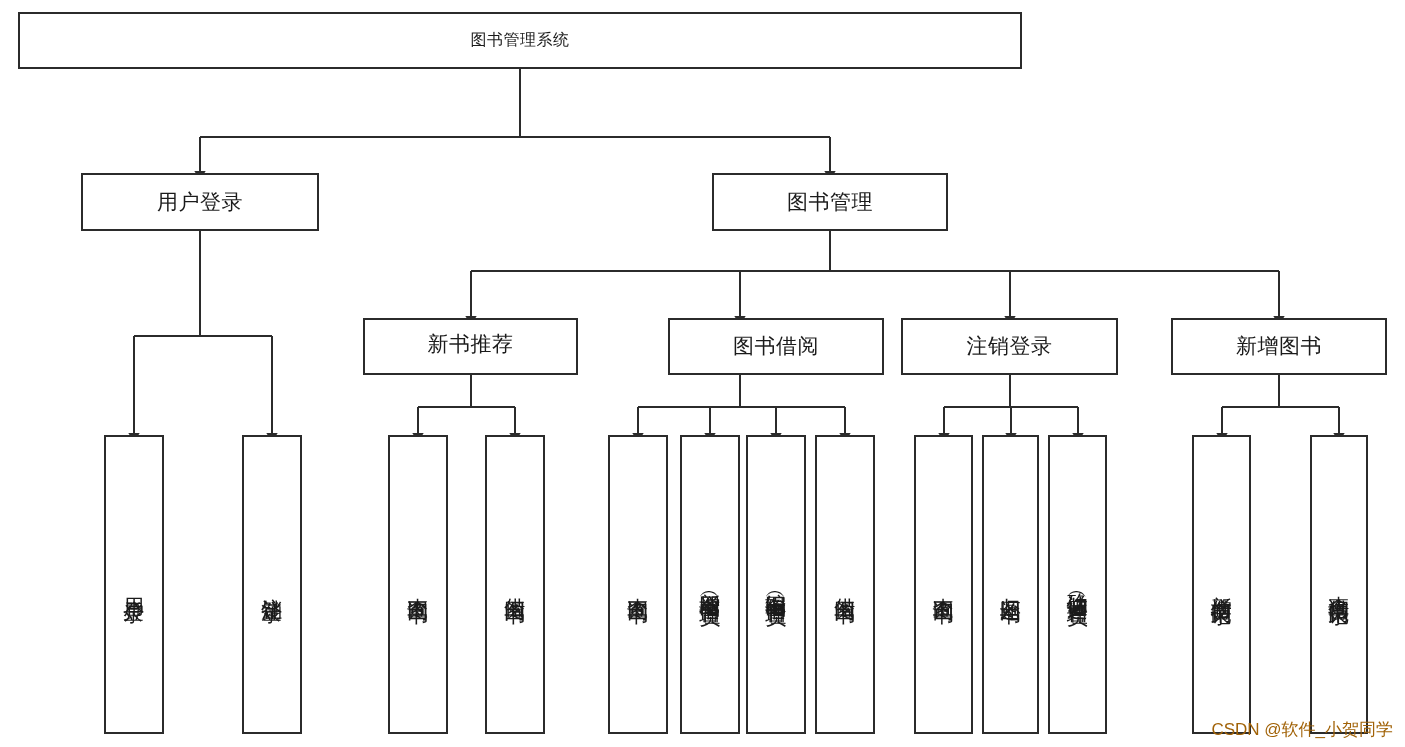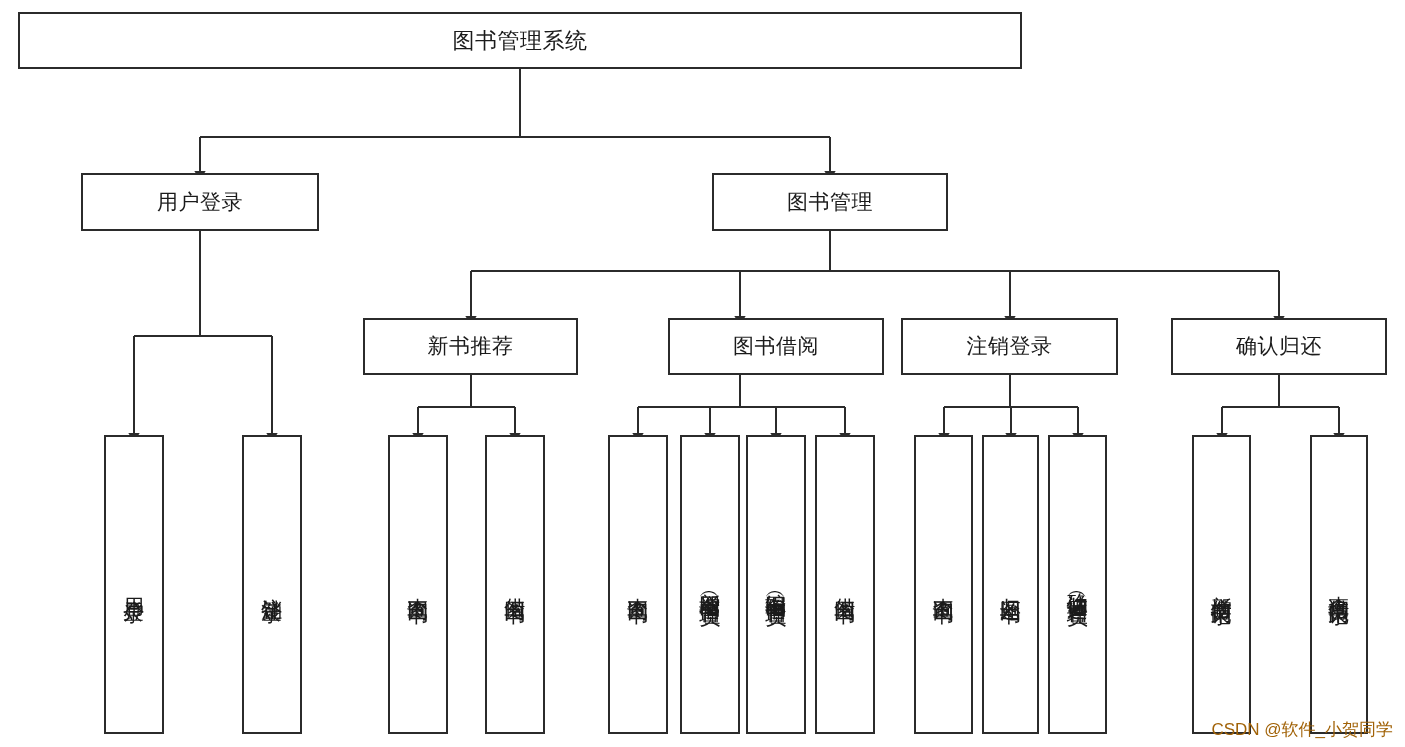--- a/index.html
+++ b/index.html
@@ -31,21 +31,21 @@
   .node.horizontal .node-label{writing-mode:horizontal-tb;}
   .node.vertical{align-items:center;justify-content:center;}
   .node.vertical .node-label{
     writing-mode:vertical-rl;
     text-orientation:upright;
     font-size:21px;
     line-height:1.32;
     letter-spacing:2px;
     white-space:nowrap;
   }
-  .node.root .node-label{font-size:22px;}
+  .node.root .node-label{font-size:16px;}
   .watermark{
     position:absolute;
     right:12px;
     bottom:6px;
     font-size:17px;
     color:#a16207;
     white-space:nowrap;
     user-select:none;
   }
 </style>
@@ -100,31 +100,31 @@
   <div id="node-layer">
       <div class="node horizontal root" style="left: 18px; top: 12px; width: 1004px; height: 57px;">
         <span class="node-label">图书管理系统</span>
       </div>
       <div class="node horizontal" style="left: 81px; top: 173px; width: 238px; height: 58px;">
         <span class="node-label">用户登录</span>
       </div>
       <div class="node horizontal" style="left: 712px; top: 173px; width: 236px; height: 58px;">
         <span class="node-label">图书管理</span>
       </div>
-      <div class="node horizontal" style="left: 363px; top: 318px; width: 215px; height: 57px;">
+      <div class="node horizontal" style="left: 363px; top: 318px; width: 215px; height: 57px; font-family: Liberation Mono, monospace;">
         <span class="node-label">新书推荐</span>
       </div>
       <div class="node horizontal" style="left: 632px; top: 318px; width: 216px; height: 57px; margin-left: 36px;">
         <span class="node-label">图书借阅</span>
       </div>
       <div class="node horizontal" style="left: 901px; top: 318px; width: 217px; height: 57px;">
         <span class="node-label">注销登录</span>
       </div>
       <div class="node horizontal" style="left: 1171px; top: 318px; width: 216px; height: 57px;">
-        <span class="node-label">确认归还</span>
+        <span class="node-label">新增图书</span>
       </div>
       <div class="node vertical" style="left: 104px; top: 435px; width: 60px; height: 299px;">
         <span class="node-label">用户登录</span>
       </div>
       <div class="node vertical" style="left: 242px; top: 435px; width: 60px; height: 299px;">
         <span class="node-label">注销登录</span>
       </div>
       <div class="node vertical" style="left: 388px; top: 435px; width: 60px; height: 299px;">
         <span class="node-label">查询图书</span>
       </div>

